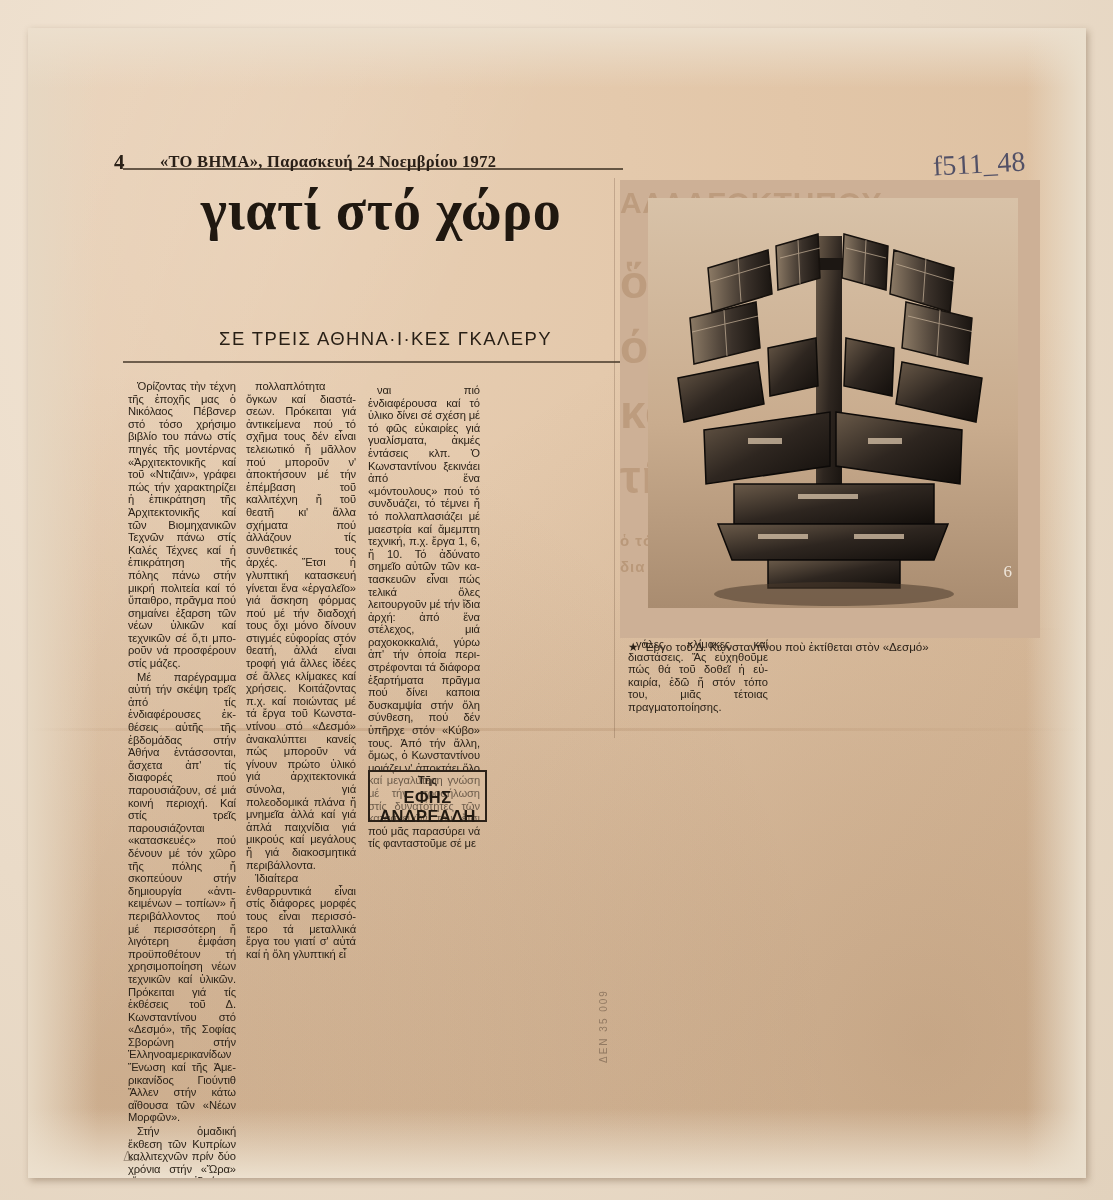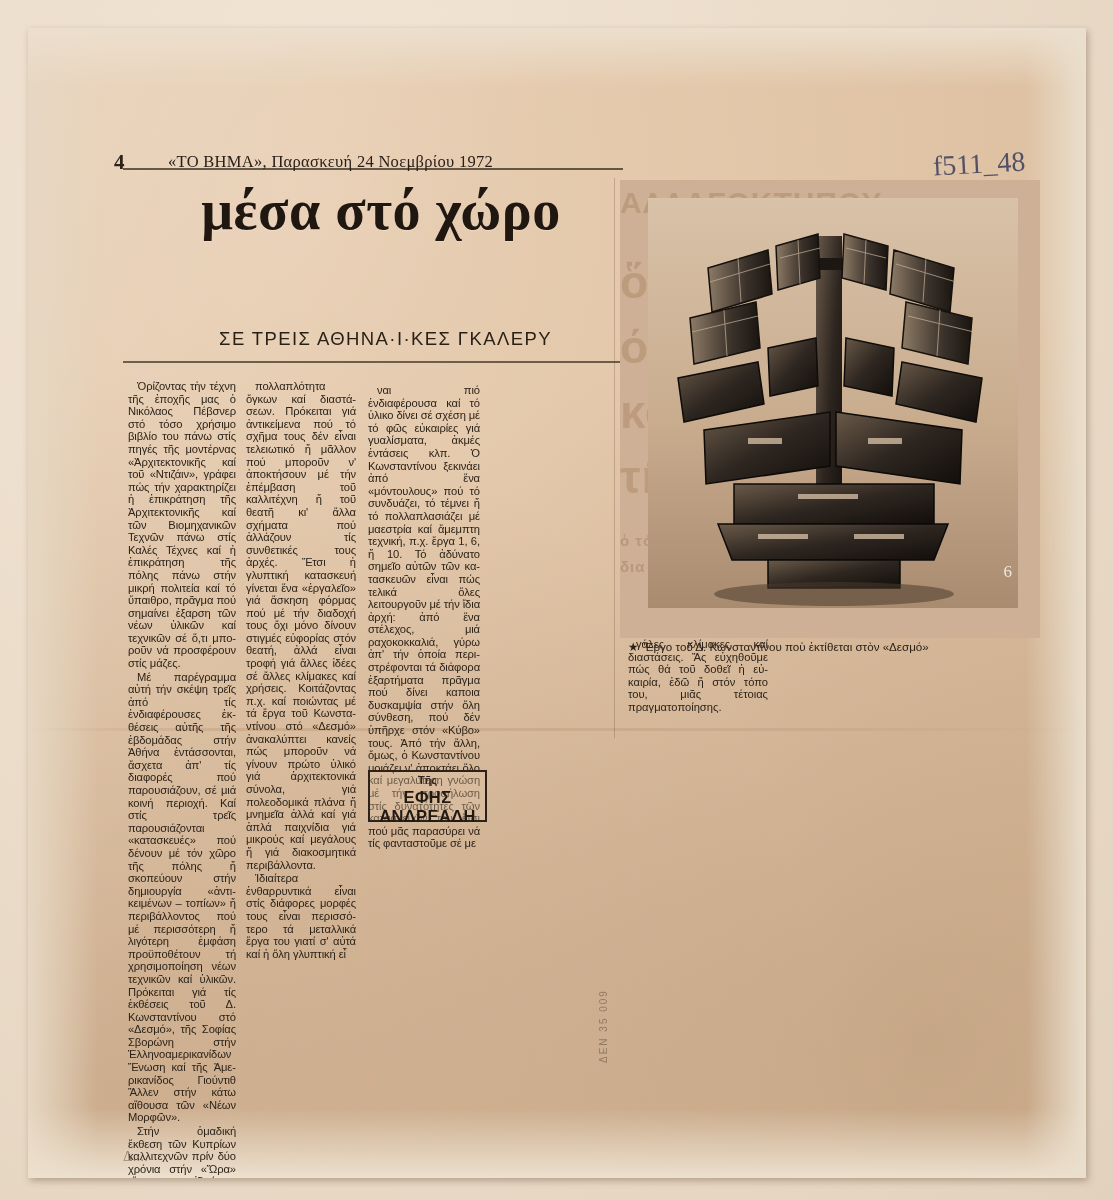--- a/index.html
+++ b/index.html
@@ -51,23 +51,23 @@
     background:linear-gradient(270deg,#eadfcd 0%, rgba(234,223,205,0) 100%);
   }
 
   
   .page-number{
     position:absolute;left:86px;top:122px;
     font-family:"Liberation Serif", serif;
     font-weight:bold;font-size:21px;color:#2b2118;
   }
   .masthead{
-    position:absolute;left:140px;top:124px;
+    position:absolute;left:132px;top:124px;
     font-family:"Liberation Serif", serif;
-    font-weight:normal;font-size:16.5px;letter-spacing:.3px;color:#2a2018;text-align:center;
+    font-weight:bold;font-size:16.5px;letter-spacing:.3px;color:#2a2018;text-align:center;
   }
   .headline{
     position:absolute;left:128px;top:148px;width:450px;
     text-align:center;
     font-family:"Liberation Serif", serif;
     font-weight:bold;color:#201810;
     font-size:56px;line-height:1.02;
     letter-spacing:.5px;
     text-shadow:0 1px 0 rgba(255,255,255,.25);
   }
@@ -201,21 +201,21 @@
   <div class="tear-bottom"></div>
   <div class="tear-right"></div>
   <div class="crease"></div>
   <div class="crease2"></div>
 
   <div class="rule-top"></div>
   <div class="page-number">4</div>
   <div class="masthead">«ΤΟ ΒΗΜΑ», Παρασκευή 24 Νοεμβρίου 1972</div>
 
   <div class="headline">
-    <span class="l2">μέσα στό χώρο</span>
+    <span class="l2">γιατί στό χώρο</span>
   </div>
 
   <div class="subhead">ΣΕ ΤΡΕΙΣ ΑΘΗΝΑ·Ι·ΚΕΣ ΓΚΑΛΕΡΥ</div>
   <div class="rule-under-sub"></div>
 
   <div class="col col1">
     <p>Ὁρίζοντας τὴν τέχνη τῆς ἐπο­χῆς μας ὁ Νικόλαος Πέβσνερ στό τόσο χρήσιμο βιβλίο του πάνω στίς πηγές τῆς μοντέρνας «Ἀρχιτε­κτονικῆς καί τοῦ «Ντιζάιν», γρά­φει πώς τήν χαρακτηρίζει ἡ ἐπι­κράτηση τῆς Ἀρχιτεκτονικῆς καί τῶν Βιομηχανικῶν Τεχνῶν πάνω στίς Καλές Τέχνες καί ἡ ἐπικράτη­ση τῆς πόλης πάνω στήν μικρή πολιτεία καί τό ὕπαιθρο, πρᾶγμα πού σημαίνει ἐξαρση τῶν νέων ὑ­λικῶν καί τεχνικῶν σέ ὅ,τι μπο­ροῦν νά προσφέρουν στίς μάζες.</p>
     <p>Μέ παρέγραμμα αὐτή τήν σκέψη τρεῖς ἀπό τίς ἐνδιαφέρουσες ἐκ­θέσεις αὐτῆς τῆς ἑβδομάδας στήν Ἀθήνα ἐντάσσονται, ἄσχετα ἀπ' τίς διαφορές πού παρουσιάζουν, σέ μιά κοινή περιοχή. Καί στίς τρεῖς παρουσιάζονται «κατασκευές» πού δένουν μέ τόν χῶρο τῆς πόλης ἤ σκοπεύουν στήν δημιουργία «ἀντι­κειμένων – τοπίων» ἤ περιβάλλον­τος πού μέ περισσότερη ἤ λιγότε­ρη ἐμφάση προϋποθέτουν τή χρη­σιμοποίηση νέων τεχνικῶν καί ὑλι­κῶν. Πρόκειται γιά τίς ἐκθέσεις τοῦ Δ. Κωνσταντίνου στό «Δεσμό», τῆς Σοφίας Σβορώνη στήν Ἑλληνο­αμερικανίδων Ἕνωση καί τῆς Ἀμε­ρικανίδος Γιούντιθ Ἄλλεν στήν κά­τω αἴθουσα τῶν «Νέων Μορφῶν».</p>
     <p>Στήν ὁμαδική ἔκθεση τῶν Κυ­πρίων καλλιτεχνῶν πρίν δύο χρό­νια στήν «Ὥρα» εἴχαμε ἰδιαίτερα προσέξει τή δουλειά τοῦ Κωνστα­ντίνου καί εἰδικά τό «Κύβο» ἕνα ἔργο πού ἀπ' τό κλειστό γεωμετρι­κό σχῆμα του ἔβρισκε τρόπο ν' ἀ­ναπτύξει μέσα στό χώρο μιά ποι­κιλία ἀπόψ ορμες καί δυνατότη­τες. Τώρα στό «Δεσμό» ὁ Κων­σταντίνου παρουσιάζει μιά ὁλόκλη­ρη σειρά ἀπό ἔργα πού ἀκολου­θοῦν τήν ἴδια ἀρχή ἀλλά μέ δια­φορετικές ἰδέες καί εὑρήματα. Οἱ κατασκευές αὐτές ἀνήκουν σ' ἕνα εἶδος κονστρουκτιβισμοῦ πού ἀν­τιπροσωπεύεται ι μέ καλλιτέχνες τῆς ὁλκῆς τῆς Βραζιλιάνας γλύ­πτριας Μαρίας Βιέιρα ἤ τοῦ Γιου­γκοσλάβου ἀρχιτέκτονα Βίσενσλαβ Ρίχτερ (πού εἴδαμε φέτος στήν Μπιεννάλε Βενετίας) ὅπως καί πολ­λῶν ἄλλων πού φτιάχνουν ἔργα (Poluvolume ἤ Multidimentionels) μέ</p>
   </div>

